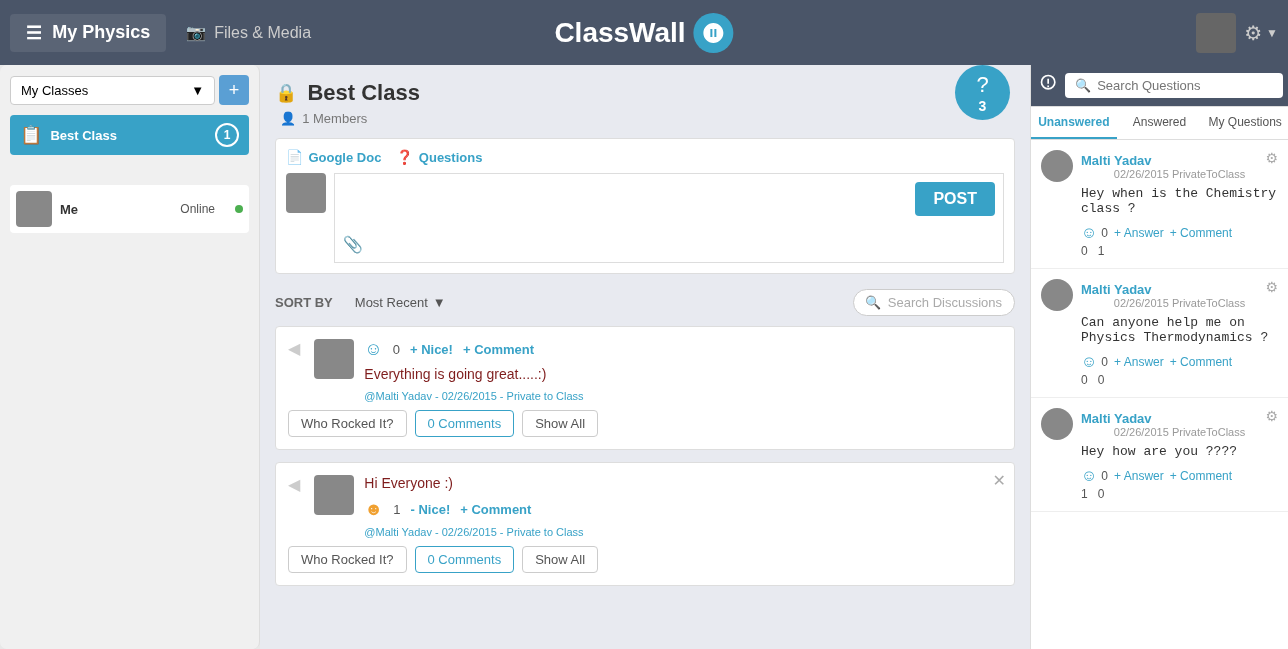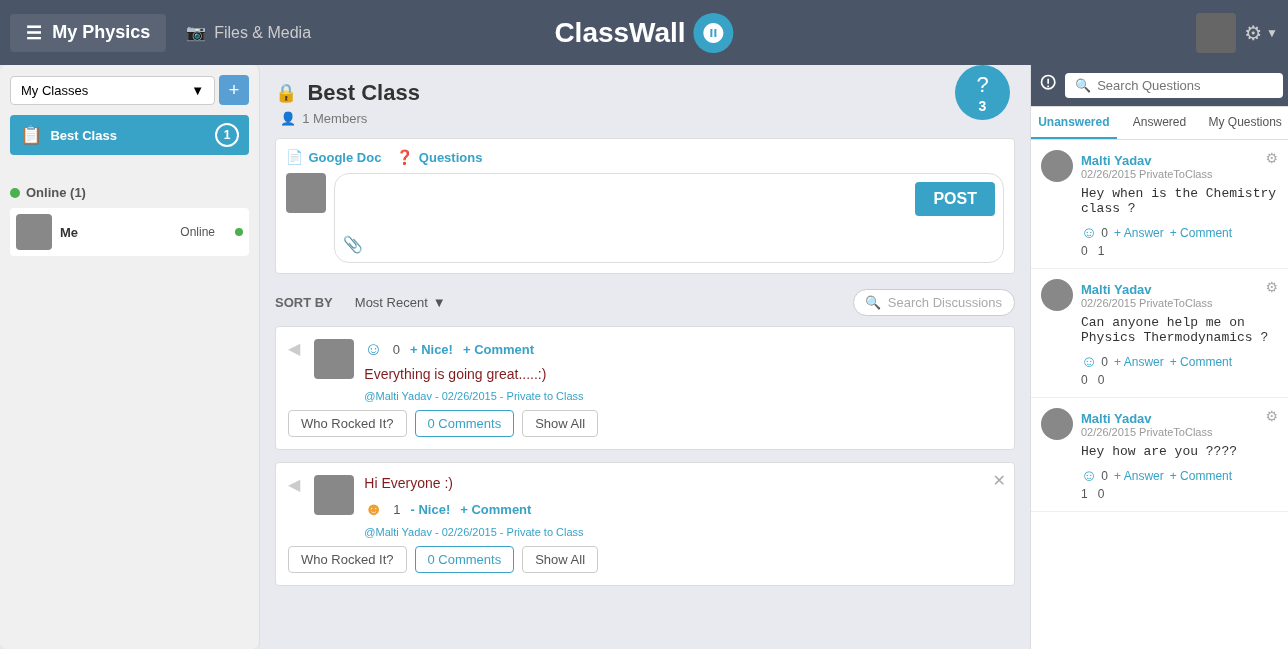--- a/index.html
+++ b/index.html
@@ -217,21 +217,21 @@
       gap: 5px;
       cursor: pointer;
       color: #38a2c7;
       font-weight: bold;
       font-size: 13px;
     }
     .post-tab-icon { font-size: 14px; }
     .post-textarea-wrap {
       position: relative;
       border: 1px solid #ddd;
-      border-radius: 15px;
+      border-radius: 0;
       padding: 6px;
       min-height: 80px;
     }
     .post-btn {
       position: absolute;
       right: 8px;
       top: 8px;
       background: #38a2c7;
       color: white;
       border: none;
@@ -369,21 +369,21 @@
     .questions-list { flex: 1; overflow-y: auto; }
     .question-item {
       padding: 10px;
       border-bottom: 1px solid #eee;
       position: relative;
     }
     .q-user-row { display: flex; align-items: center; gap: 8px; margin-bottom: 4px; }
     .q-avatar { width: 32px; height: 32px; background: #888; border-radius: 50%; flex-shrink: 0; }
     .q-user-info { flex: 1; }
     .q-username { font-weight: bold; color: #38a2c7; font-size: 13px; }
-    .q-date { font-size: 11px; color: #999; }
+    .q-date { font-size: 11px; color: #999; text-align: center; }
     .q-text { font-size: 13px; color: #333; margin-bottom: 8px; margin-left: 40px; font-family: Liberation Mono, monospace; }
     .q-actions { display: flex; align-items: center; gap: 6px; margin-left: 40px; }
     .q-vote { display: flex; align-items: center; gap: 4px; color: #555; font-size: 12px; }
     .q-vote-icon { color: #38a2c7; font-size: 16px; }
     .q-link { color: #38a2c7; font-size: 12px; cursor: pointer; }
     .q-counts { display: flex; gap: 10px; margin-left: 40px; margin-top: 2px; }
     .q-count { color: #555; font-size: 12px; }
     .q-gear { position: absolute; top: 10px; right: 10px; color: #aaa; cursor: pointer; font-size: 14px; }
 
     
@@ -449,24 +449,20 @@
 
     <div class="class-item">
       <span style="font-size:18px;">📋</span>
       <span>Best Class</span>
       <div class="class-item-badge">
         <span>1</span>
       </div>
     </div>
 
     <div class="online-section">
-      <div class="online-header">
-        <div class="online-dot"></div>
-        <span>Online (1)</span>
-      </div>
       <div class="online-user">
         <div class="online-user-avatar"></div>
         <span class="online-user-name">Me</span>
         <div class="online-user-status">
           <span>Online</span>
           <div class="online-user-dot"></div>
         </div>
       </div>
     </div>
   </div>

